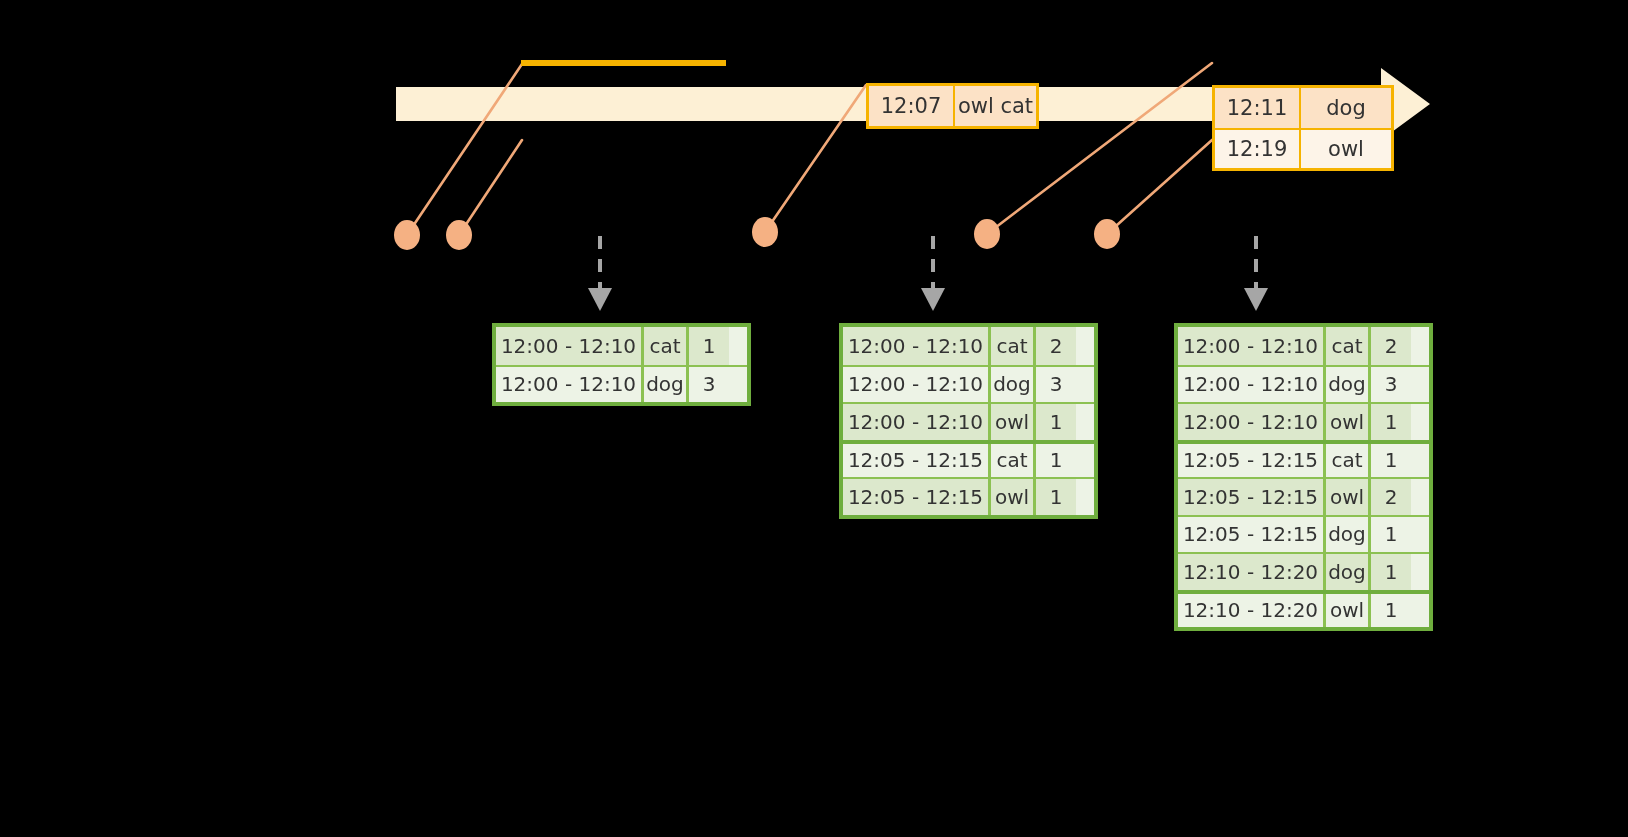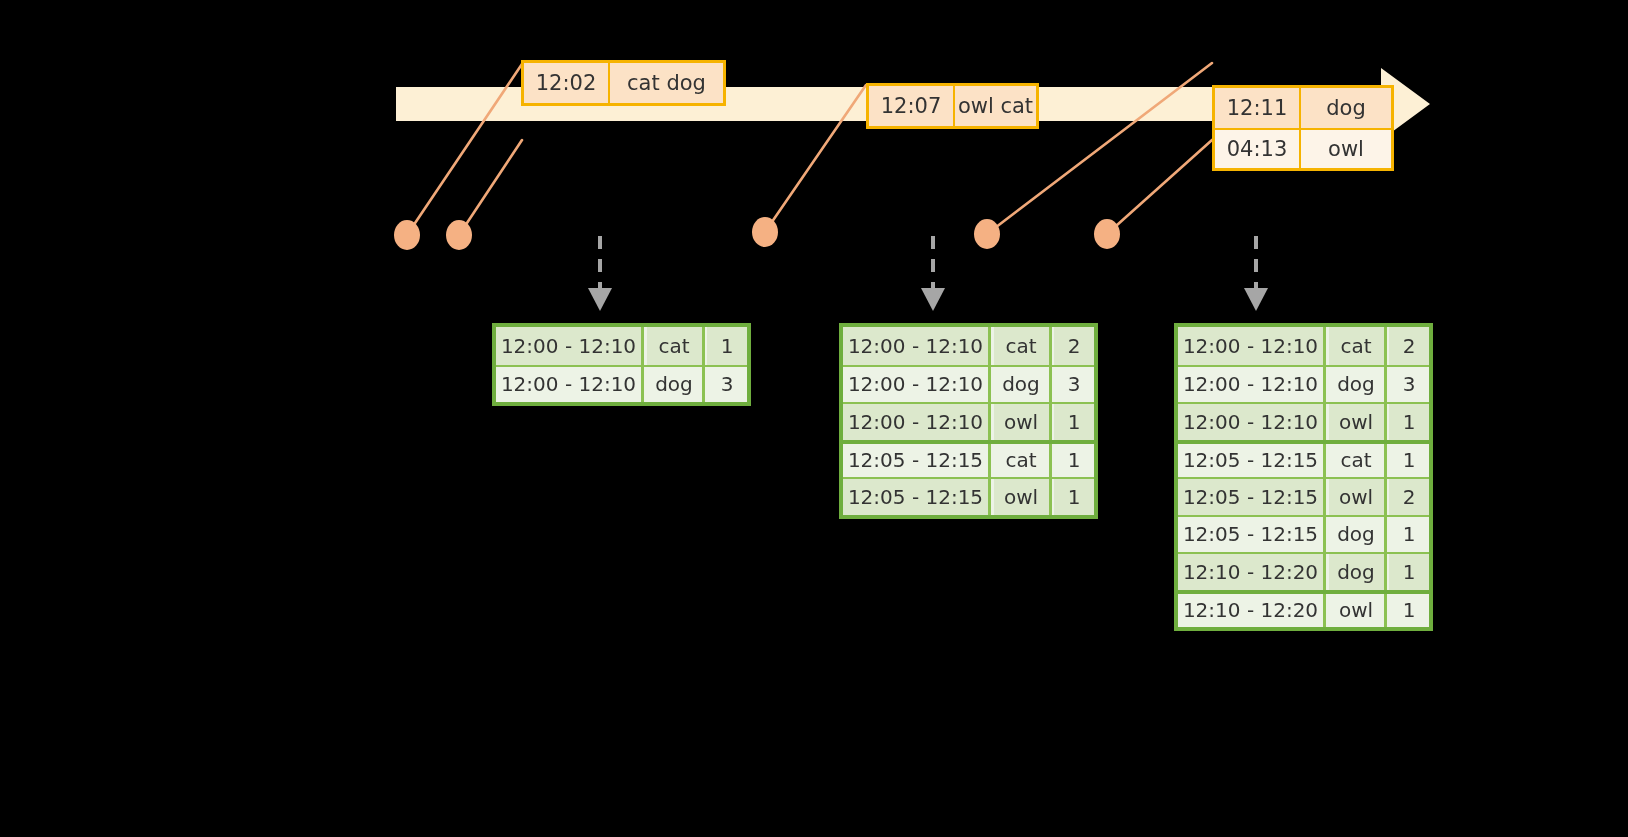--- a/index.html
+++ b/index.html
@@ -62,42 +62,41 @@
     position: absolute;
     border: 4px solid #6FAE3E;
     box-sizing: border-box;
     background: #EDF3E6;
     z-index: 5;
   }
   .res-row {
     display: flex;
     height: 37.5px;
     box-sizing: border-box;
-    justify-content: space-between;
   }
   .res-row + .res-row { border-top: 2px solid #8CC152; }
   .res-row.grp-sep + .res-row,
   .res-row.grp-end { border-top: 4px solid #6FAE3E; }
   .res-row.shade .rcell { background: #DCE8CC; }
   .res-row.plain .rcell { background: #EDF3E6; }
   .rcell {
     display: flex;
     align-items: center;
     justify-content: center;
     font-size: 20px;
     color: #333333;
     box-sizing: border-box;
     white-space: nowrap;
   }
   .rcell.win {
     width: 148px;
     border-right: 3px solid #8CC152;
   }
   .rcell.key {
-    width: 58px;
+    width: 45px;
     border-right: 3px solid #8CC152;
   }
   .rcell.cnt { width: 40px; }
 </style>
 </head>
 <body>
 
 <div id="stage">
 
   <svg id="svg-layer" viewBox="0 0 1628 837">
@@ -132,40 +131,36 @@
         <polygon points="921,288 945,288 933,311" fill="#A6A6A6" stroke="none"></polygon>
       </g>
       <g>
         <line x1="1256" y1="236" x2="1256" y2="290" stroke-dasharray="13 10"></line>
         <polygon points="1244,288 1268,288 1256,311" fill="#A6A6A6" stroke="none"></polygon>
       </g>
     </g>
   </svg>
 
   <div class="event-box" style="left:521px; top:60px; width:205px;">
-    <div class="event-row shade">
-      <div class="cell time">12:02</div>
-      <div class="cell payload">cat dog</div>
-    </div>
   </div>
 
   <div class="event-box" style="left:866px; top:83px; width:173px;">
     <div class="event-row shade">
       <div class="cell time">12:07</div>
       <div class="cell payload">owl cat</div>
     </div>
   </div>
 
   <div class="event-box" style="left:1212px; top:60px; width:182px;margin-top:25px;">
     <div class="event-row shade">
       <div class="cell time">12:11</div>
       <div class="cell payload">dog</div>
     </div>
     <div class="event-row plain">
-      <div class="cell time">04:13</div>
+      <div class="cell time">12:19</div>
       <div class="cell payload">owl</div>
     </div>
   </div>
 
   <div class="result-table" style="left:492px; top:323px; width:259px;">
     <div class="res-row shade">
       <div class="rcell win">12:00 - 12:10</div>
       <div class="rcell key">cat</div>
       <div class="rcell cnt">1</div>
     </div>

